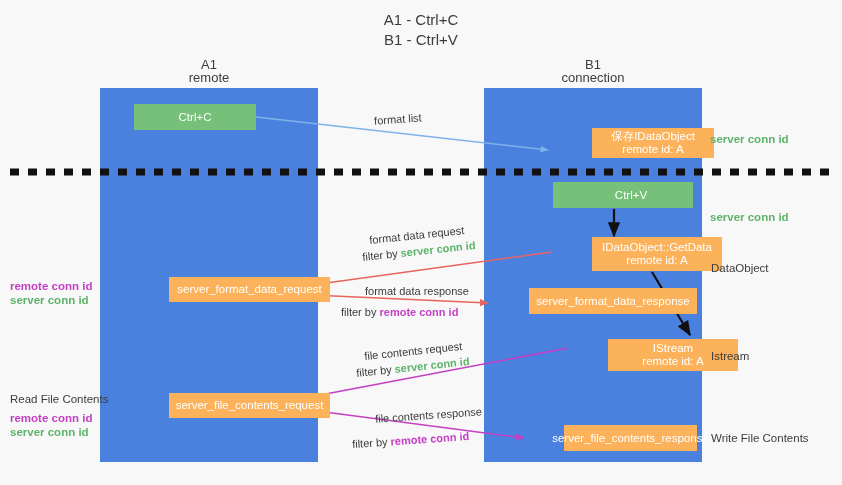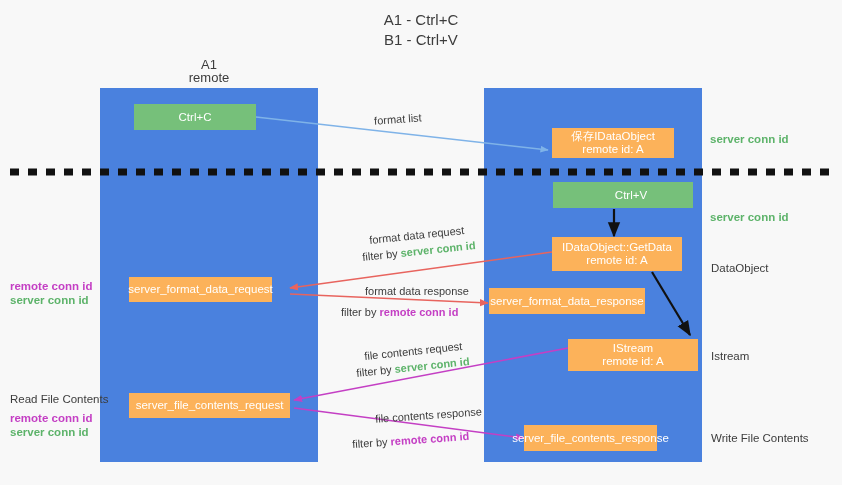--- a/index.html
+++ b/index.html
@@ -34,21 +34,21 @@
   .node{
     position:absolute;
     display:flex;align-items:center;justify-content:center;
     text-align:center;
     color:#ffffff;
     font-size:11.5px;line-height:13px;
     box-sizing:border-box;
     padding:3px 4px;
   }
   .node.green{background:#76c07a;}
-  .node.orange{background:#fcb25a;}
+  .node.orange{background:#fcb25a;margin-left:40px;}
 
   
   .ann{position:absolute;font-size:11.5px;line-height:14px;}
   .ann.green{color:#5db36a;font-weight:bold;}
   .ann.magenta{color:#c43fc4;font-weight:bold;}
   .ann.plain{color:#3c3c3c;}
   .ann.right{text-align:left;}
 
   
   .elabel{position:absolute;font-size:11px;line-height:14px;color:#3c3c3c;white-space:nowrap;}
@@ -66,20 +66,24 @@
     <div>A1 - Ctrl+C</div>
     <div>B1 - Ctrl+V</div>
   </div>
 
   <div class="lane" id="lane-a1"></div>
   <div class="lane" id="lane-b1"></div>
 
   <div class="colhead" style="left:139px;top:58px;width:140px;">
     <span>A1</span>
     <span class="l2">remote</span>
+  </div>
+  <div class="colhead" style="left:523px;top:58px;width:140px;">
+    <span>B1</span>
+    <span class="l2">connection</span>
   </div>
 
   <svg class="overlay" viewBox="0 0 842 485">
     <defs>
       <marker id="ah-blue" viewBox="0 0 10 10" refX="9" refY="5" markerWidth="6" markerHeight="6" orient="auto-start-reverse">
         <path d="M0,1 L10,5 L0,9 z" fill="#7fb3e8"></path>
       </marker>
       <marker id="ah-red" viewBox="0 0 10 10" refX="9" refY="5" markerWidth="6" markerHeight="6" orient="auto-start-reverse">
         <path d="M0,1 L10,5 L0,9 z" fill="#e8645e"></path>
       </marker>
@@ -120,23 +124,23 @@
   <div class="node orange" style="left:552px;top:237px;width:130px;height:34px;flex-direction:column;">
     <span>IDataObject::GetData</span>
     <span>remote id: A</span>
   </div>
 
   <div class="node orange" style="left:568px;top:339px;width:130px;height:32px;flex-direction:column;">
     <span>IStream</span>
     <span>remote id: A</span>
   </div>
 
-  <div class="node orange" style="left:129px;top:277px;width:143px;height:25px;">server_format_data_request</div>
+  <div class="node orange" style="left:129px;top:277px;width:161px;height:25px;">server_format_data_request</div>
 
-  <div class="node orange" style="left:489px;top:288px;width:156px;height:26px;">server_format_data_response</div>
+  <div class="node orange" style="left:489px;top:288px;width:168px;height:26px;">server_format_data_response</div>
 
   <div class="node orange" style="left:129px;top:393px;width:161px;height:25px;">server_file_contents_request</div>
 
   <div class="node orange" style="left:524px;top:425px;width:133px;height:26px;">server_file_contents_response</div>
 
   <div class="elabel" style="left:374px;top:112px;transform:rotate(-4deg);">format list</div>
 
   <div class="elabel" style="left:369px;top:228px;transform:rotate(-6deg);">format data request</div>
   <div class="elabel" style="left:362px;top:244px;transform:rotate(-6deg);">
     <span>filter by </span><span class="g">server conn id</span>

